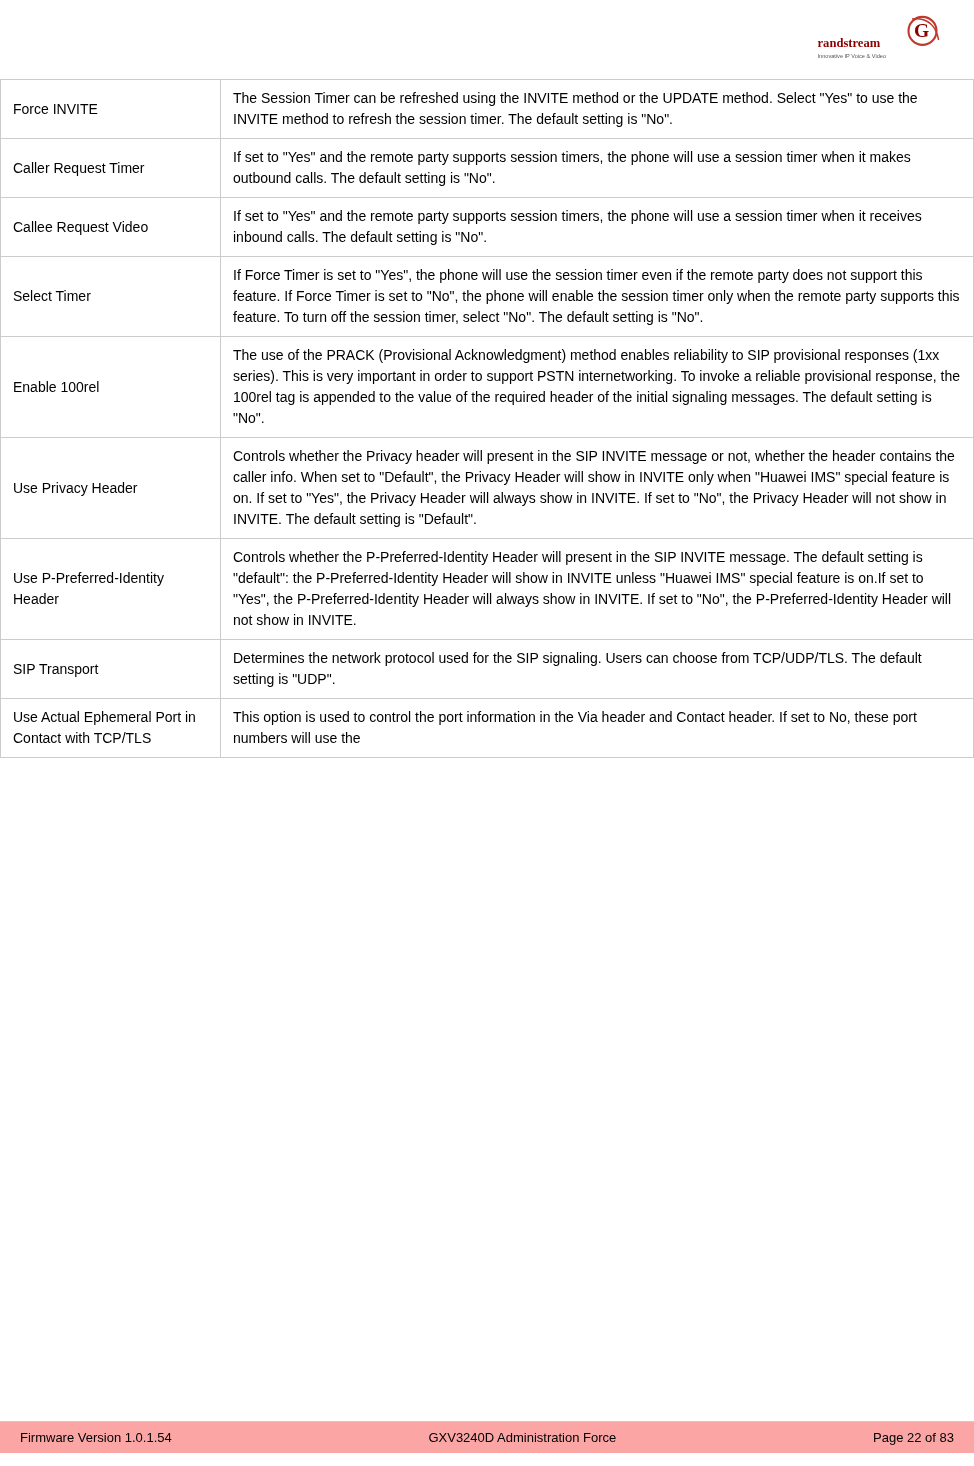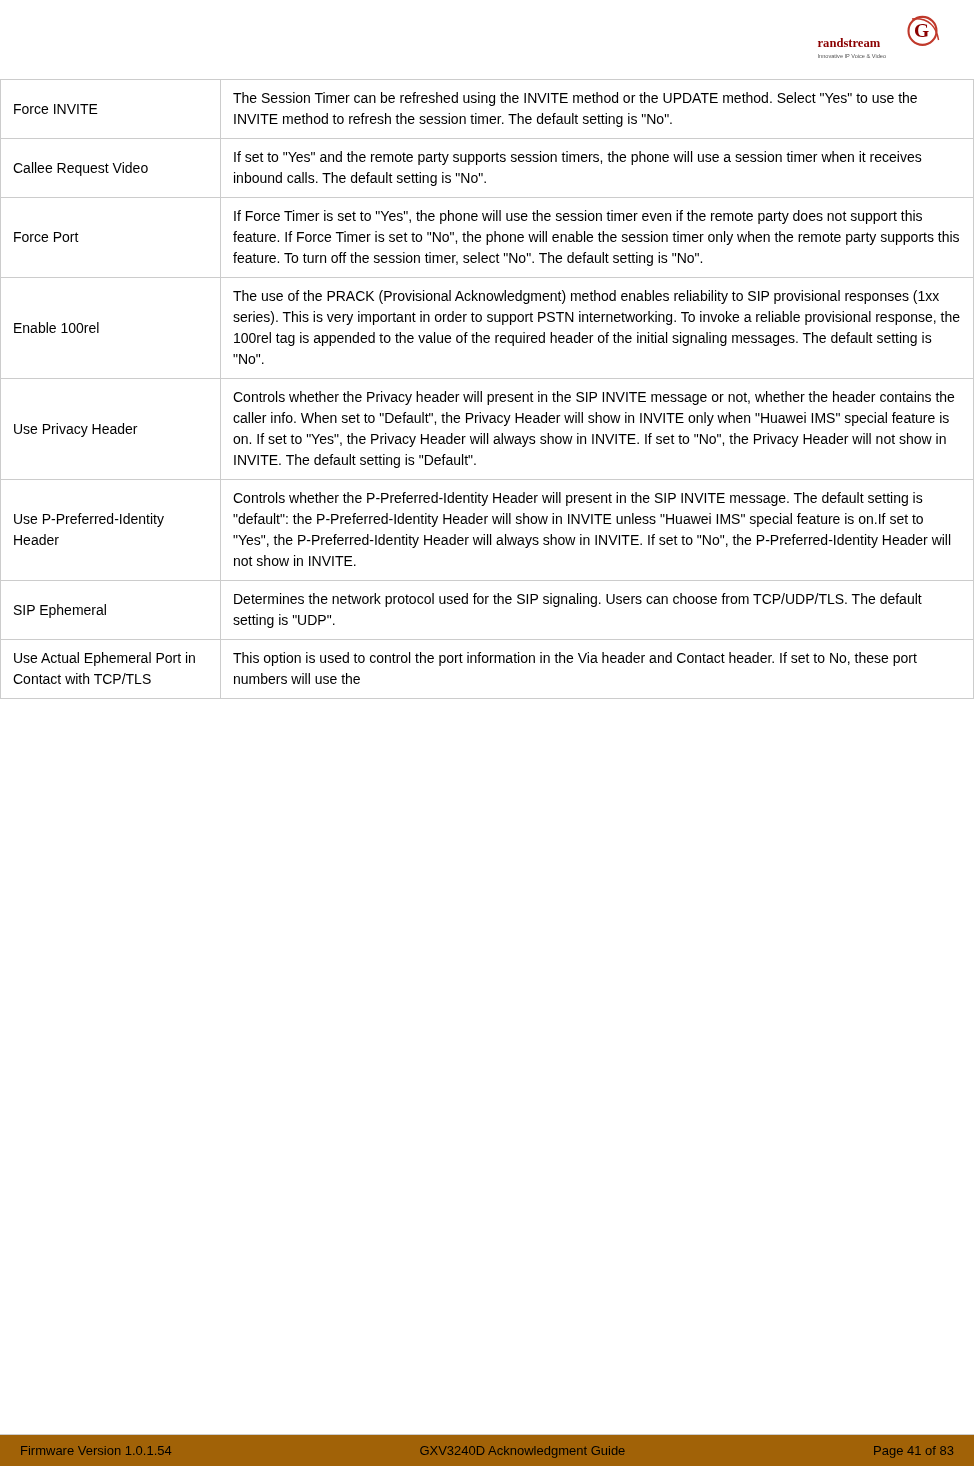--- a/index.html
+++ b/index.html
@@ -26,29 +26,29 @@
       padding: 8px 12px;
       line-height: 1.5;
     }
     td:first-child {
       width: 220px;
       font-weight: normal;
       vertical-align: middle;
     }
     .footer {
       position: fixed;
-      bottom: 0;
+      bottom: 13px;
       left: 0;
       width: 974px;
       display: flex;
       justify-content: space-between;
       padding: 8px 20px;
       border-top: 1px solid #ccc;
       font-size: 13px;
-      background: #a16207;
+      background: #fca5a5;
     }
     
     .logo-container {
       display: flex;
       justify-content: flex-end;
       padding: 10px 20px 5px 0;
       margin-bottom: 4px;
     }
     .logo-svg {
       width: 140px;
@@ -76,48 +76,52 @@
     </svg>
   </div>
 
   <table>
     <tbody id="table-body">
     <tr>
           <td>Force INVITE</td>
           <td>The Session Timer can be refreshed using the INVITE method or the UPDATE method. Select "Yes" to use the INVITE method to refresh the session timer. The default setting is "No".</td>
         </tr>
         <tr>
+          <td>Caller Request Timer</td>
+          <td>If set to "Yes" and the remote party supports session timers, the phone will use a session timer when it makes outbound calls. The default setting is "No".</td>
+        </tr>
+        <tr>
           <td>Callee Request Video</td>
           <td>If set to "Yes" and the remote party supports session timers, the phone will use a session timer when it receives inbound calls. The default setting is "No".</td>
         </tr>
         <tr>
-          <td>Force Port</td>
+          <td>Select Timer</td>
           <td>If Force Timer is set to "Yes", the phone will use the session timer even if the remote party does not support this feature. If Force Timer is set to "No", the phone will enable the session timer only when the remote party supports this feature. To turn off the session timer, select "No". The default setting is "No".</td>
         </tr>
         <tr>
           <td>Enable 100rel</td>
           <td>The use of the PRACK (Provisional Acknowledgment) method enables reliability to SIP provisional responses (1xx series). This is very important in order to support PSTN internetworking. To invoke a reliable provisional response, the 100rel tag is appended to the value of the required header of the initial signaling messages. The default setting is "No".</td>
         </tr>
         <tr>
           <td>Use Privacy Header</td>
           <td>Controls whether the Privacy header will present in the SIP INVITE message or not, whether the header contains the caller info. When set to "Default", the Privacy Header will show in INVITE only when "Huawei IMS" special feature is on. If set to "Yes", the Privacy Header will always show in INVITE. If set to "No", the Privacy Header will not show in INVITE. The default setting is "Default".</td>
         </tr>
         <tr>
           <td>Use P-Preferred-Identity Header</td>
           <td>Controls whether the P-Preferred-Identity Header will present in the SIP INVITE message. The default setting is "default": the P-Preferred-Identity Header will show in INVITE unless "Huawei IMS" special feature is on.If set to "Yes", the P-Preferred-Identity Header will always show in INVITE. If set to "No", the P-Preferred-Identity Header will not show in INVITE.</td>
         </tr>
         <tr>
-          <td>SIP Ephemeral</td>
+          <td>SIP Transport</td>
           <td>Determines the network protocol used for the SIP signaling. Users can choose from TCP/UDP/TLS. The default setting is "UDP".</td>
         </tr>
         <tr>
           <td>Use Actual Ephemeral Port in Contact with TCP/TLS</td>
           <td>This option is used to control the port information in the Via header and Contact header. If set to No, these port numbers will use the</td>
         </tr>
       </tbody>
   </table>
 
   <div class="footer">
     <span>Firmware Version 1.0.1.54</span>
-    <span>GXV3240D Acknowledgment Guide</span>
-    <span>Page 41 of 83</span>
+    <span>GXV3240D Administration Force</span>
+    <span>Page 22 of 83</span>
   </div>
 </div>
 
 </body></html>

